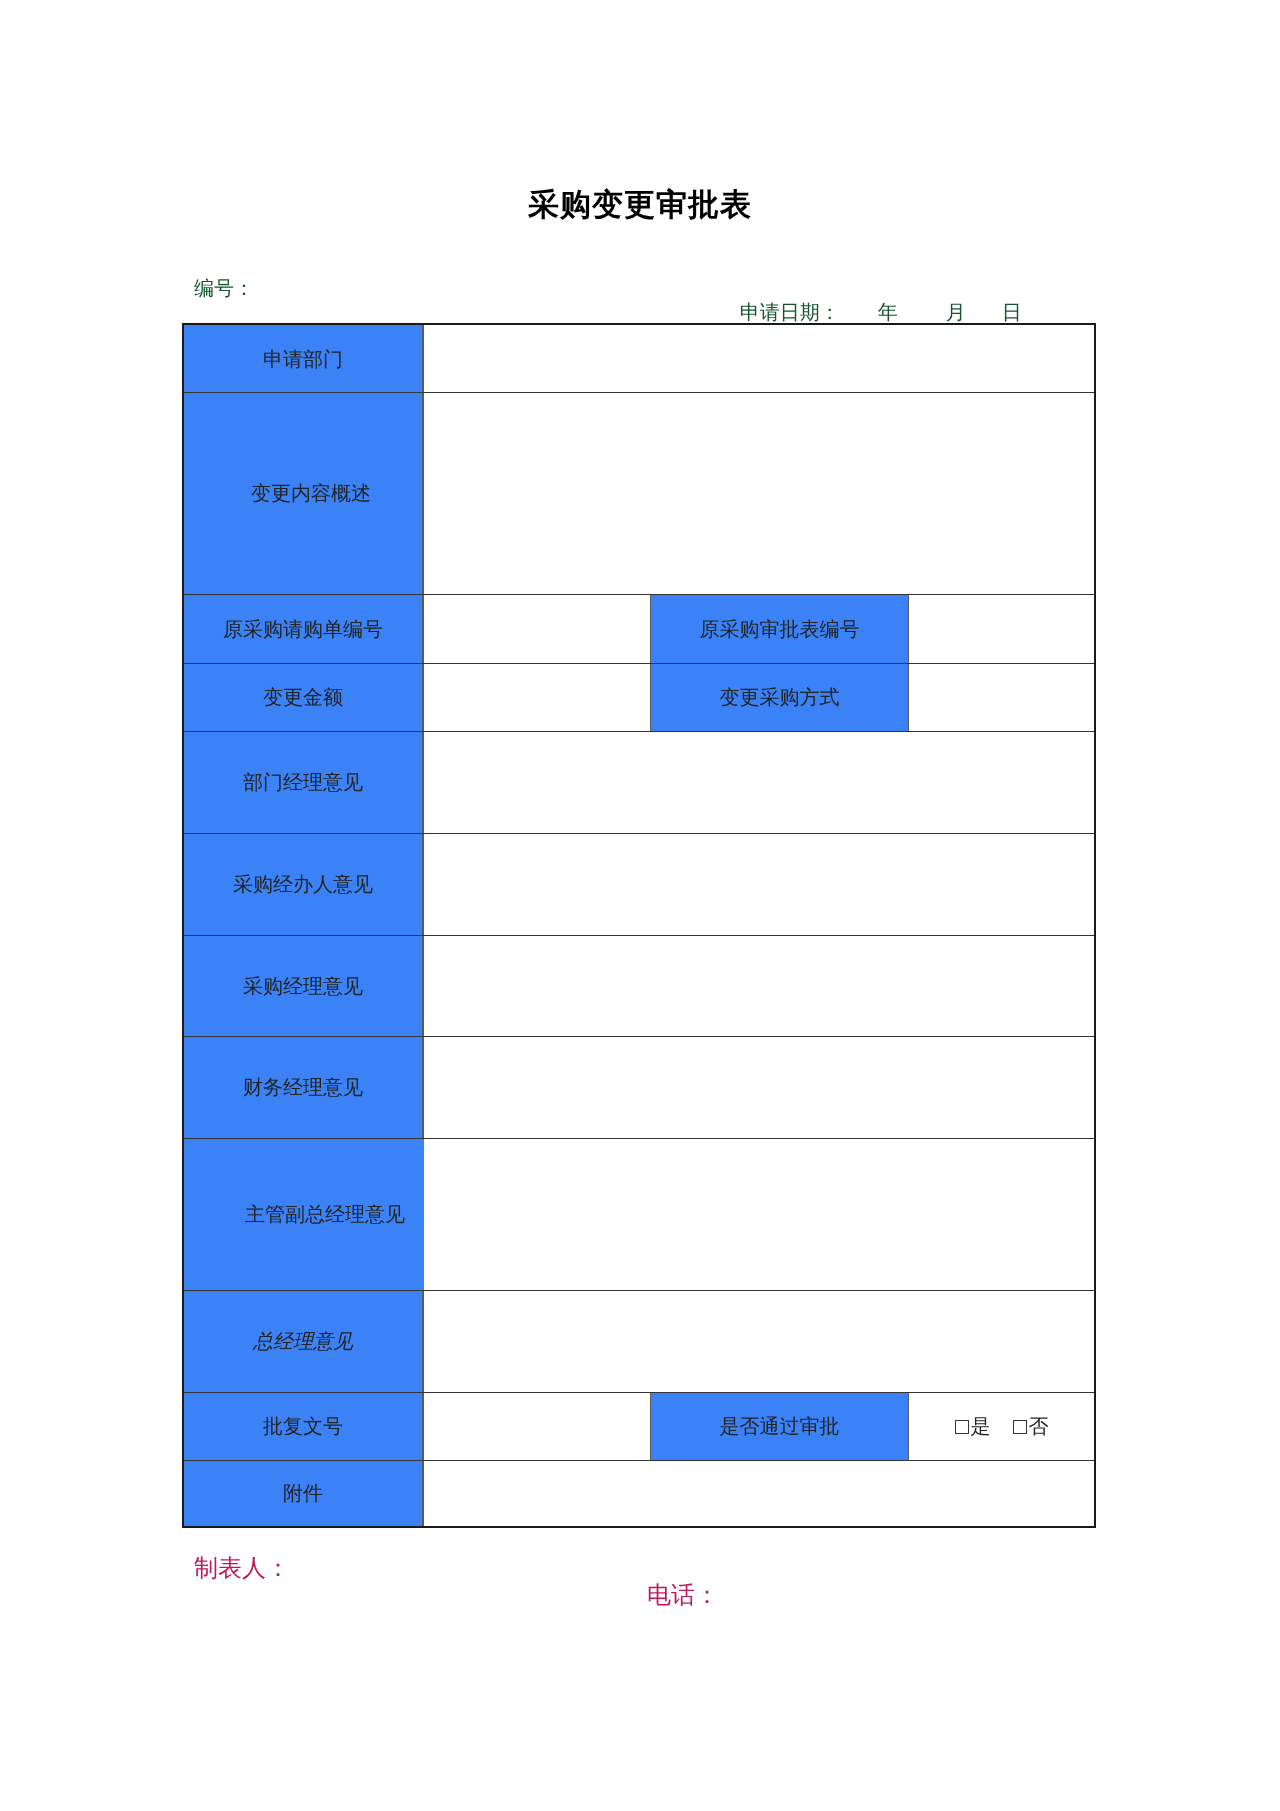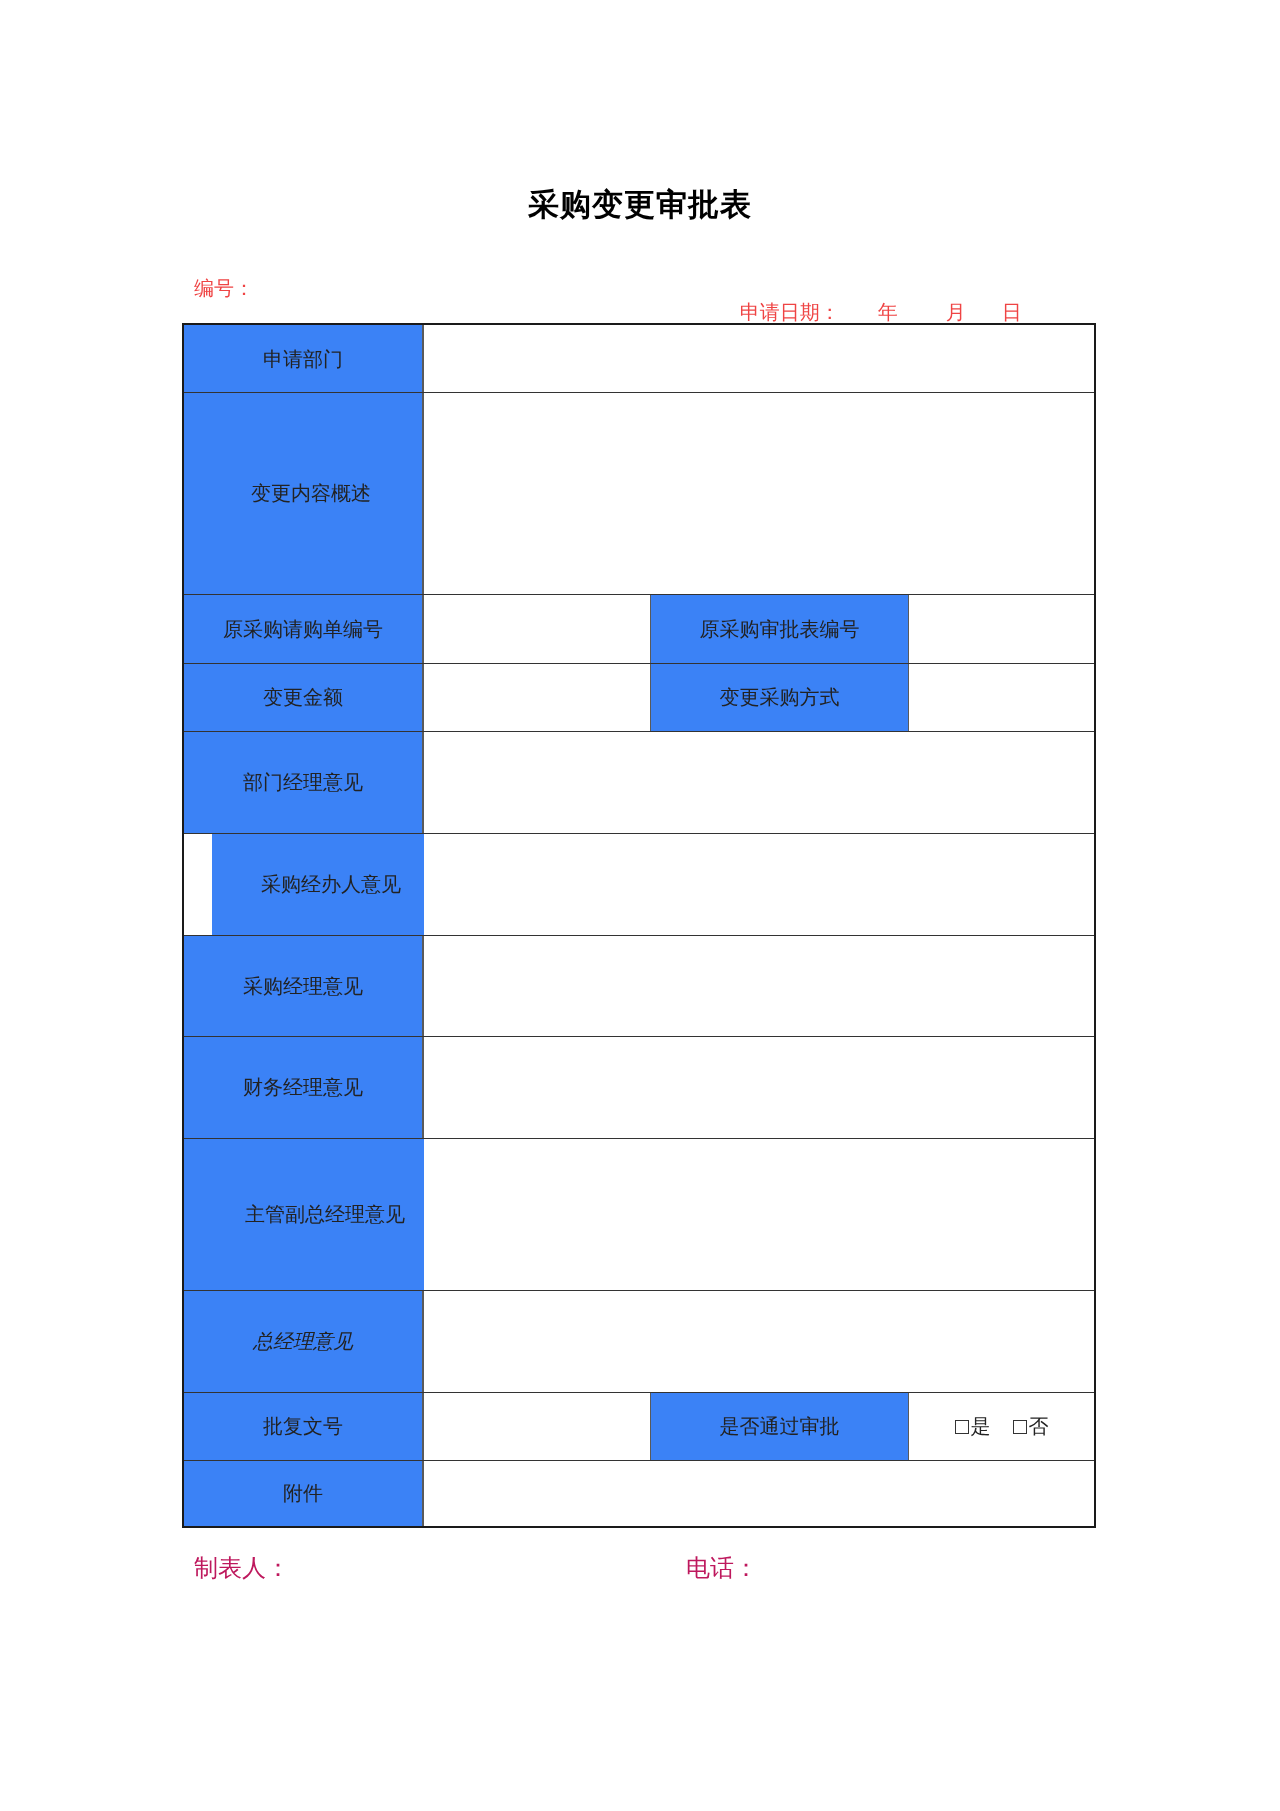--- a/index.html
+++ b/index.html
@@ -1,41 +1,41 @@
 <!DOCTYPE html>
 <html><head>
 <meta charset="utf-8">
 <style>
   html, body { margin: 0; padding: 0; background: #ffffff; }
   body { width: 1280px; height: 1811px; position: relative; overflow: hidden;
          font-family: "DejaVu Serif", "Liberation Serif", serif; color: #111; }
   .title { position: absolute; left: 0; width: 1280px; top: 184px; text-align: center;
            font-family: "DejaVu Sans", "Liberation Sans", sans-serif; font-weight: bold;
            font-size: 31px; letter-spacing: 1px; color: #000; }
-  .meta { position: absolute; top: 275px; font-size: 20px; color: #ef4444; white-space: pre; }
+  .meta { position: absolute; top: 275px; font-size: 20px; color: #14532d; white-space: pre; }
   .meta-no { left: 194px; }
   .meta-date { left: 727px; }
   .meta-date span { display: inline-block; }
   .form { position: absolute; left: 182px; top: 323px; width: 914px; height: 1205px;
           border: 2px solid #1a1a1a; box-sizing: border-box; }
   .row { position: absolute; left: 0; right: 0; border-top: 1px solid #333; box-sizing: border-box; }
   .row.first { border-top: none; }
   .cell { position: absolute; top: 0; bottom: 0; box-sizing: border-box;
           display: flex; align-items: center; justify-content: center;
           font-size: 20px; color: #222; }
   .label { background: #3b82f6; border-right: 2px solid #5a5a5a; }
   .label.mid { border-left: 1px solid #5a5a5a; border-right: 1px solid #5a5a5a; }
   .value { background: #ffffff; }
   .checks { font-size: 20px; }
   .checks span { display: inline-flex; align-items: center; }
   .box { display: inline-block; width: 14px; height: 14px; border: 1px solid #333;
          margin-right: 2px; box-sizing: border-box; }
   .footer { position: absolute; top: 1552px; font-size: 24px; color: #be185d; }
   .footer-maker { left: 194px; }
-  .footer-phone { left: 686px; }
+  .footer-phone { left: 647px; margin-top: 27px; }
 </style>
 </head>
 <body>
 
 <div class="title">采购变更审批表</div>
 
 <div class="meta meta-no">编号：</div>
 <div class="meta meta-date">
   <span>申请日期：</span><span style="width:38px"></span><span>年</span><span style="width:48px"></span><span>月</span><span style="width:36px"></span><span>日</span>
 </div>
@@ -65,21 +65,21 @@
     <div class="cell label mid" style="left:466px;width:259px;">变更采购方式</div>
     <div class="cell value" style="left:725px;right:0;"></div>
   </div>
 
   <div class="row" style="top:406px;height:102px;">
     <div class="cell label" style="left:0;width:240px;">部门经理意见</div>
     <div class="cell value" style="left:240px;right:0;"></div>
   </div>
 
   <div class="row" style="top:508px;height:102px;">
-    <div class="cell label" style="left:0;width:240px;margin-left:28px;">采购经办人意见</div>
+    <div class="cell label" style="left:0;width:240px;">采购经办人意见</div>
     <div class="cell value" style="left:240px;right:0;"></div>
   </div>
 
   <div class="row" style="top:610px;height:101px;">
     <div class="cell label" style="left:0;width:240px;">采购经理意见</div>
     <div class="cell value" style="left:240px;right:0;"></div>
   </div>
 
   <div class="row" style="top:711px;height:102px;">
     <div class="cell label" style="left:0;width:240px;">财务经理意见</div>

